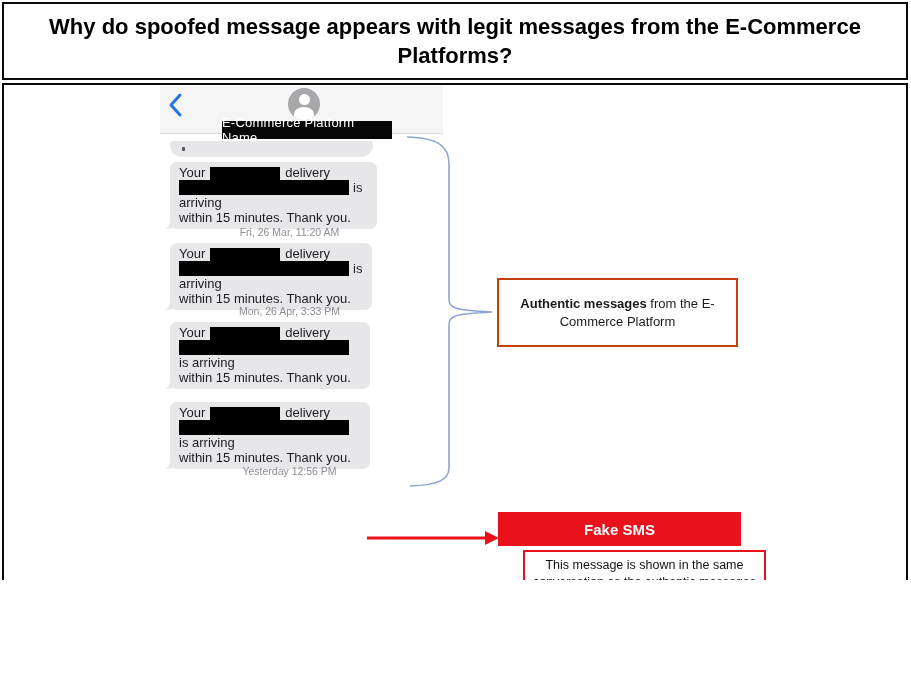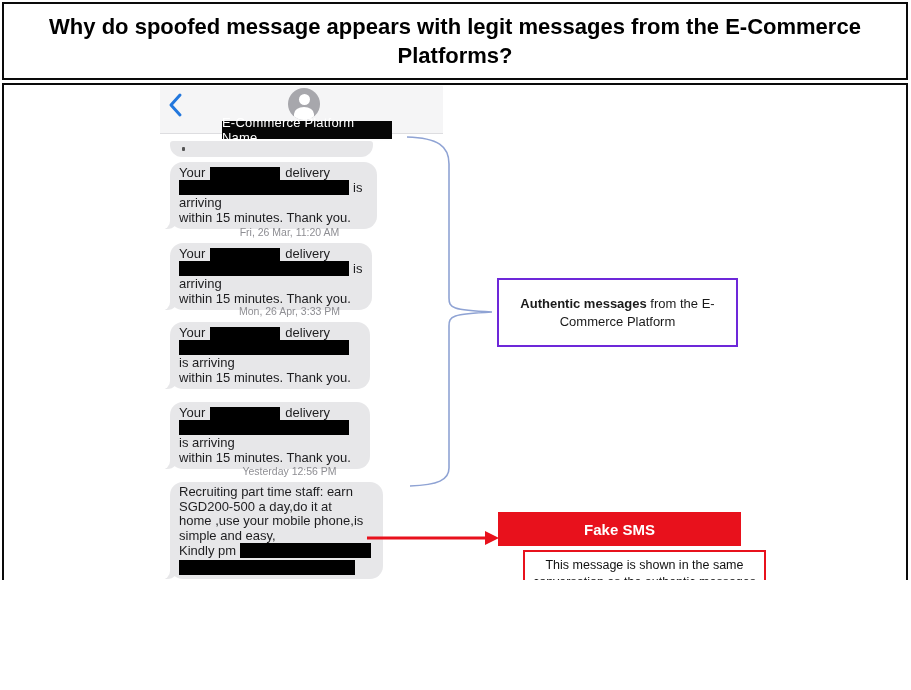--- a/index.html
+++ b/index.html
@@ -19,41 +19,41 @@
                 background:#f5f5f6;border-bottom:1px solid #dddde0;}
   .back-btn{position:absolute;left:168px;top:92px;width:16px;height:26px;cursor:pointer;}
   .avatar{position:absolute;left:288px;top:88px;width:32px;height:32px;background:#a7a7ac;
           border-radius:50%;overflow:hidden;}
   .avatar .head{position:absolute;left:10.5px;top:6px;width:11px;height:11px;background:#fff;border-radius:50%;}
   .avatar .torso{position:absolute;left:6px;top:19px;width:20px;height:14px;background:#fff;border-radius:50% 50% 0 0;}
   .name-plate{position:absolute;left:222px;top:121px;width:170px;height:18px;background:#060606;
               color:#fff;font-size:13px;display:flex;align-items:center;justify-content:center;
               letter-spacing:.2px;}
 
-  .bubble{position:absolute;box-sizing:border-box;background:#e7e7e9;border-radius:13px;
+  .bubble{position:absolute;box-sizing:border-box;background:#e7e7e9;border-radius:7px;
           padding:3px 9px 4px 9px;font-size:13px;line-height:15px;color:#1d1d1f;}
   .bubble::before{content:"";position:absolute;left:-5px;bottom:0;width:14px;height:14px;
                   background:#e7e7e9;border-bottom-right-radius:12px;}
   .bubble::after{content:"";position:absolute;left:-9px;bottom:-1px;width:9px;height:17px;
                  background:#fff;border-bottom-right-radius:9px;}
   .bubble-partial{position:absolute;left:170px;top:141px;width:203px;height:16px;background:#e7e7e9;
                   border-radius:3px 3px 12px 12px;}
   .bubble-partial .dot{position:absolute;left:12px;top:6px;width:3px;height:4px;background:#555;border-radius:1px;}
 
   .redact{display:inline-block;background:#000;vertical-align:text-bottom;}
   .r-a{width:70px;height:13px;margin:0 5px;}
   .r-b{width:170px;height:15px;margin-right:4px;}
   .r-c{width:131px;height:15px;margin-left:4px;}
   .r-d{display:block;width:176px;height:15px;margin-top:1px;}
 
   .ts{position:absolute;left:148px;width:283px;text-align:center;font-size:10.5px;color:#8e8e93;}
 
   
   .auth-box{position:absolute;left:497px;top:278px;width:241px;height:69px;box-sizing:border-box;
-            border:2px solid #6d28d9;background:#fff;display:flex;align-items:center;justify-content:center;
+            border:2px solid #c2410c;background:#fff;display:flex;align-items:center;justify-content:center;
             text-align:center;font-size:13px;line-height:18px;color:#1a1a1a;padding:0 14px;}
   .auth-box b{font-weight:bold;}
   .fake-header{position:absolute;left:498px;top:512px;width:243px;height:34px;box-sizing:border-box;
                background:#e8111c;color:#fff;font-weight:bold;font-size:15px;
                display:flex;align-items:center;justify-content:center;}
   .fake-desc{position:absolute;left:498px;top:550px;width:243px;height:107px;box-sizing:border-box;
              border:2px solid #e8111c;background:#fff;font-size:12.5px;line-height:17px;color:#111;
              text-align:center;padding:5px 5px;margin-left:25px;}
   svg.overlay{position:absolute;pointer-events:none;}
 </style>
@@ -107,28 +107,20 @@
   <div class="ts" style="top:385px;margin-top:43px;">Thu, 20 May, 8:51 AM</div>
 
   <div class="bubble" style="left:170px;top:402px;width:200px;">
     <span>Your</span><span class="redact r-a"></span><span>delivery</span><br>
     <span class="redact r-b"></span><span>is arriving</span><br>
     <span>within 15 minutes. Thank you.</span>
   </div>
 
   <div class="ts" style="top:465px;">Yesterday 12:56 PM</div>
 
-  <div class="bubble" style="left:170px;top:482px;width:213px;line-height:14.5px;">
-    <span>Recruiting part time staff: earn</span><br>
-    <span>SGD200-500 a day,do it at</span><br>
-    <span>home ,use your mobile phone,is</span><br>
-    <span>simple and easy,</span><br>
-    <span>Kindly pm</span><span class="redact r-c"></span>
-    <span class="redact r-d"></span>
-  </div>
 
   <svg class="overlay" style="left:400px;top:130px;" width="110" height="365" viewBox="0 0 110 365">
     <path d="M7,7 C38,8 49,16 49,34 L49,168 C49,178 52,180 92,182 C52,184 49,186 49,196 L49,338 C49,350 38,355 10,356" fill="none" stroke="#8fa3d4" stroke-width="1.6"></path>
   </svg>
 
   <div class="auth-box">
     <span><b>Authentic messages</b><span> from the E-Commerce Platform</span></span>
   </div>
 
   <svg class="overlay" style="left:364px;top:528px;" width="136" height="20" viewBox="0 0 136 20">

